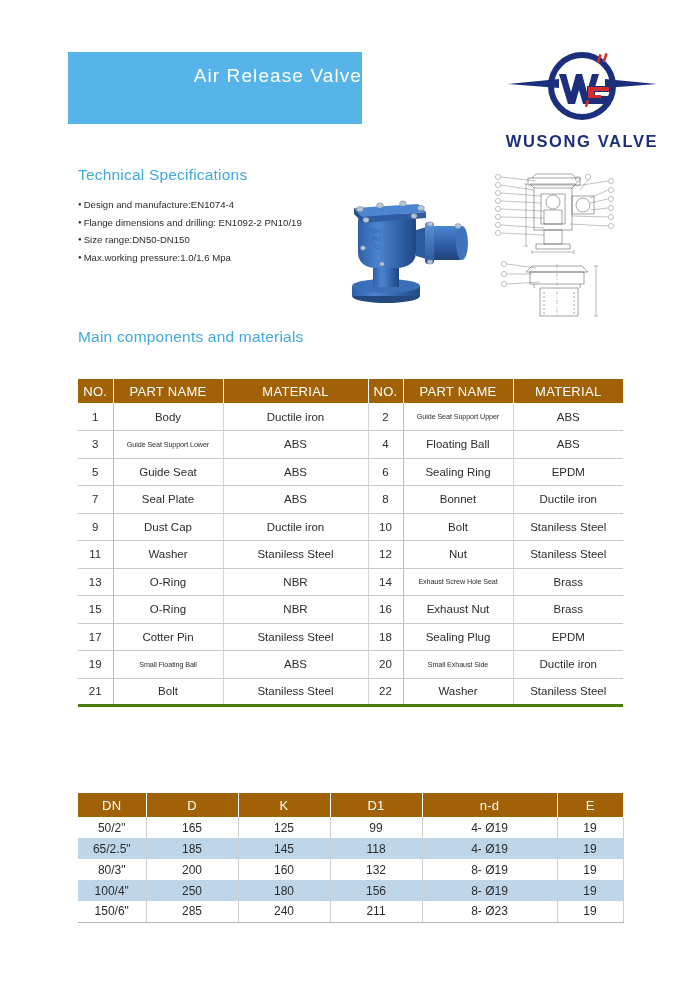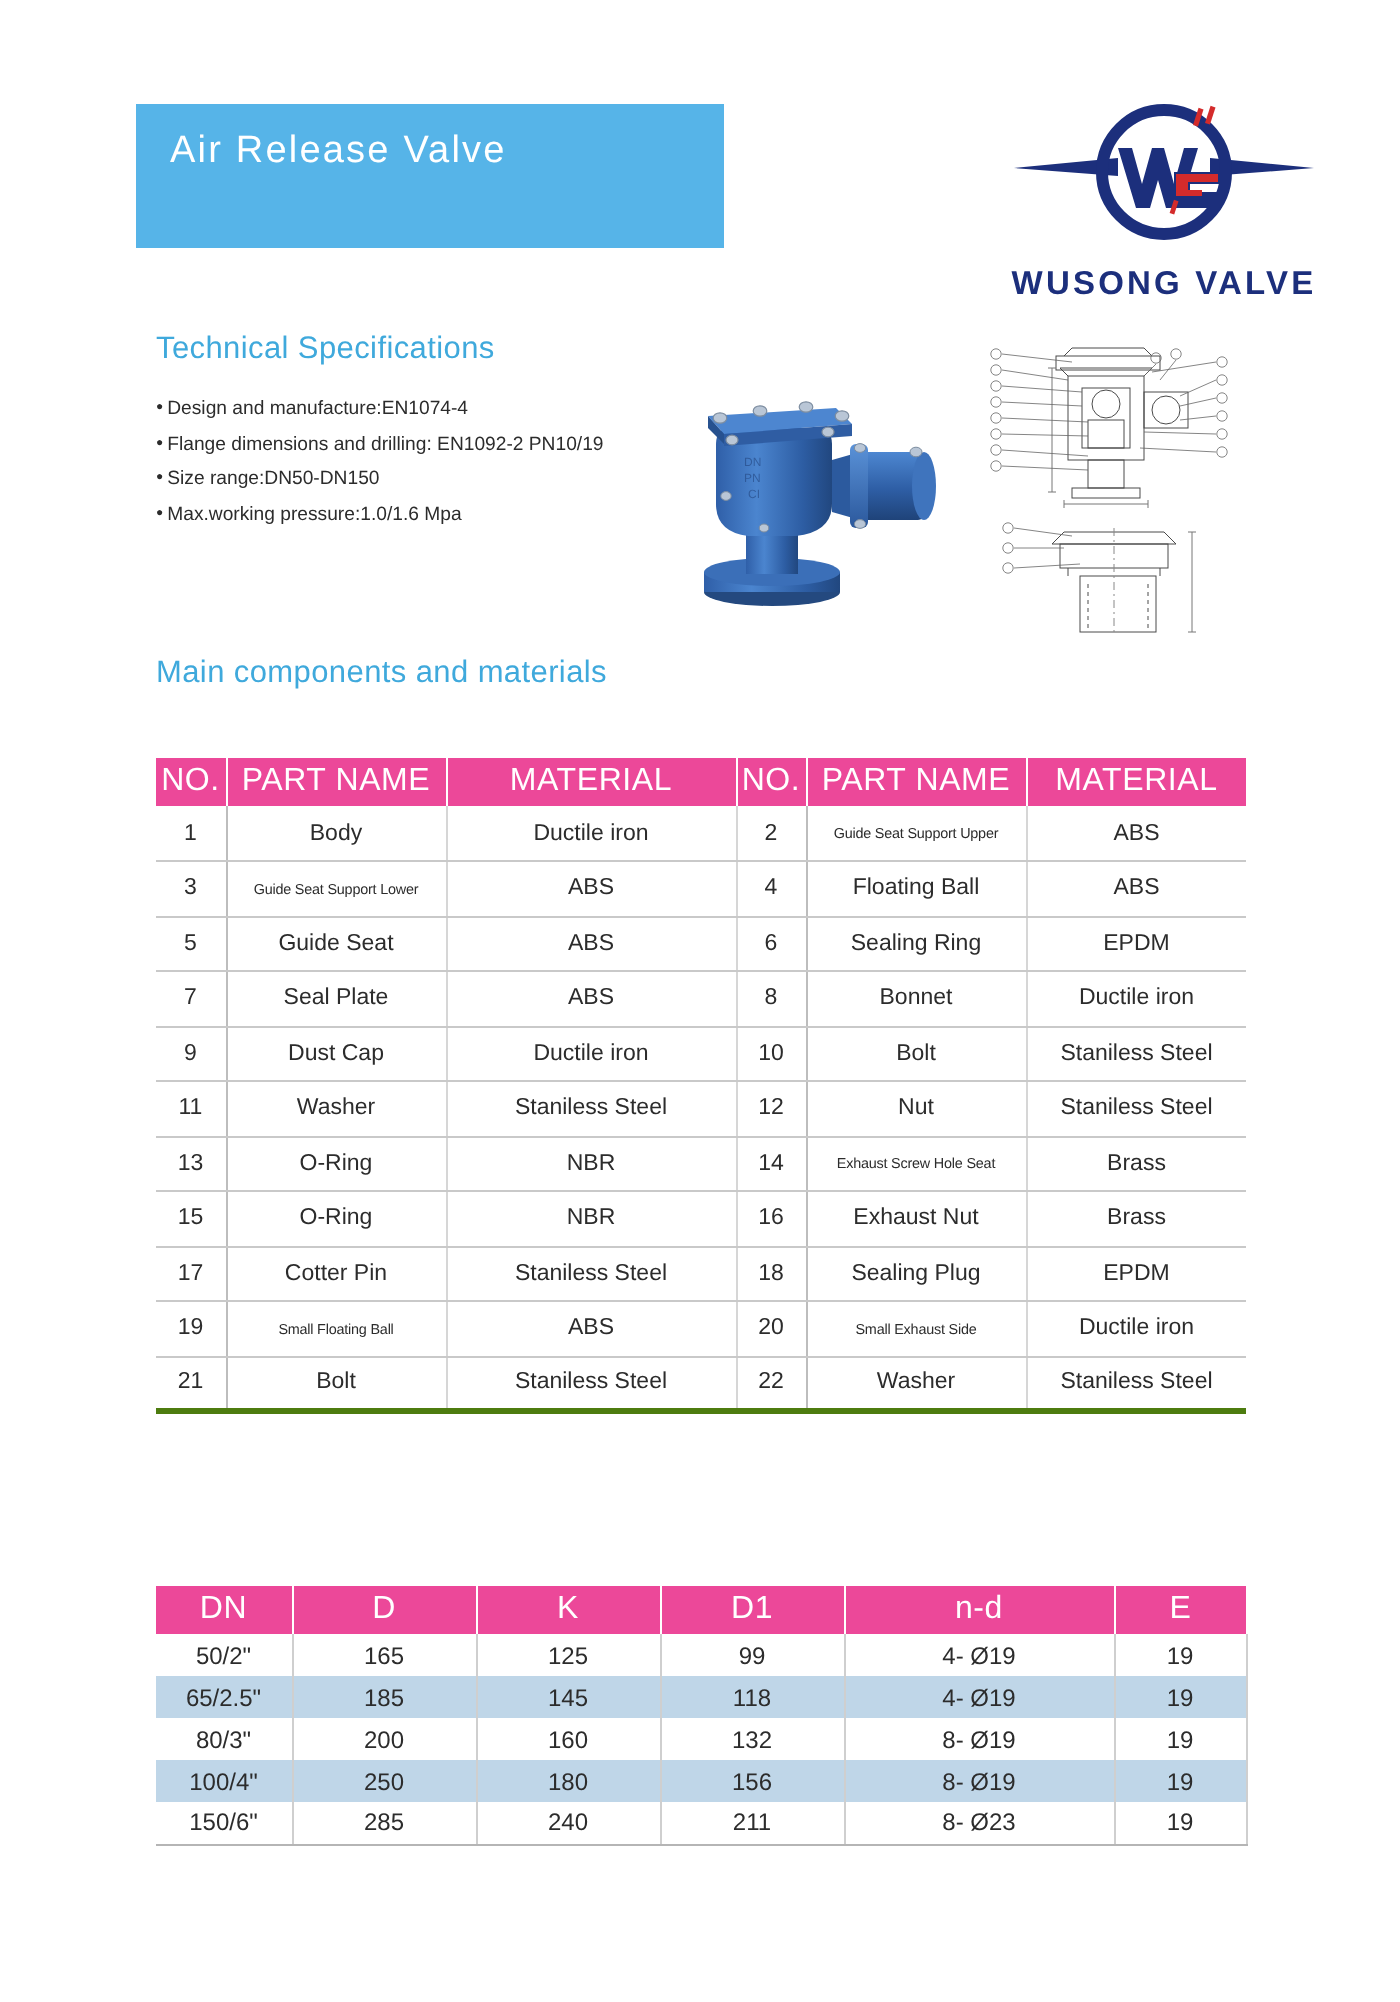--- a/index.html
+++ b/index.html
@@ -27,20 +27,21 @@
     width: 294px; height: 72px;
     background: #56b4e8;
     padding: 11px 0 0 17px;
   }
   .title-main {
     font-size: 19px;
     color: #ffffff;
     letter-spacing: 1.1px;
     font-weight: 400;
     line-height: 25px;
+    text-align: right;
   }
   .title-sub-row {
     margin-top: 7px;
     display: flex;
     align-items: baseline;
   }
   .title-sub {
     font-size: 11.5px;
     color: #2b3a44;
     font-weight: bold;
@@ -124,24 +125,24 @@
   }
   #components-table {
     left: 78px; top: 379px;
     width: 545px;
   }
   #dimensions-table {
     left: 78px; top: 793px;
     width: 545px;
   }
   .data-table th {
-    background: #ec4899;
+    background: #a16207;
     color: #ffffff;
     font-weight: normal;
-    font-size: 16px;
+    font-size: 13px;
     height: 24px;
     letter-spacing: 0.3px;
     border-right: 1px solid #ffffff;
   }
   .data-table th:last-child { border-right: none; }
   .data-table td {
     font-size: 11.5px;
     color: #2c2c2c;
     text-align: center;
     height: 27.5px;

